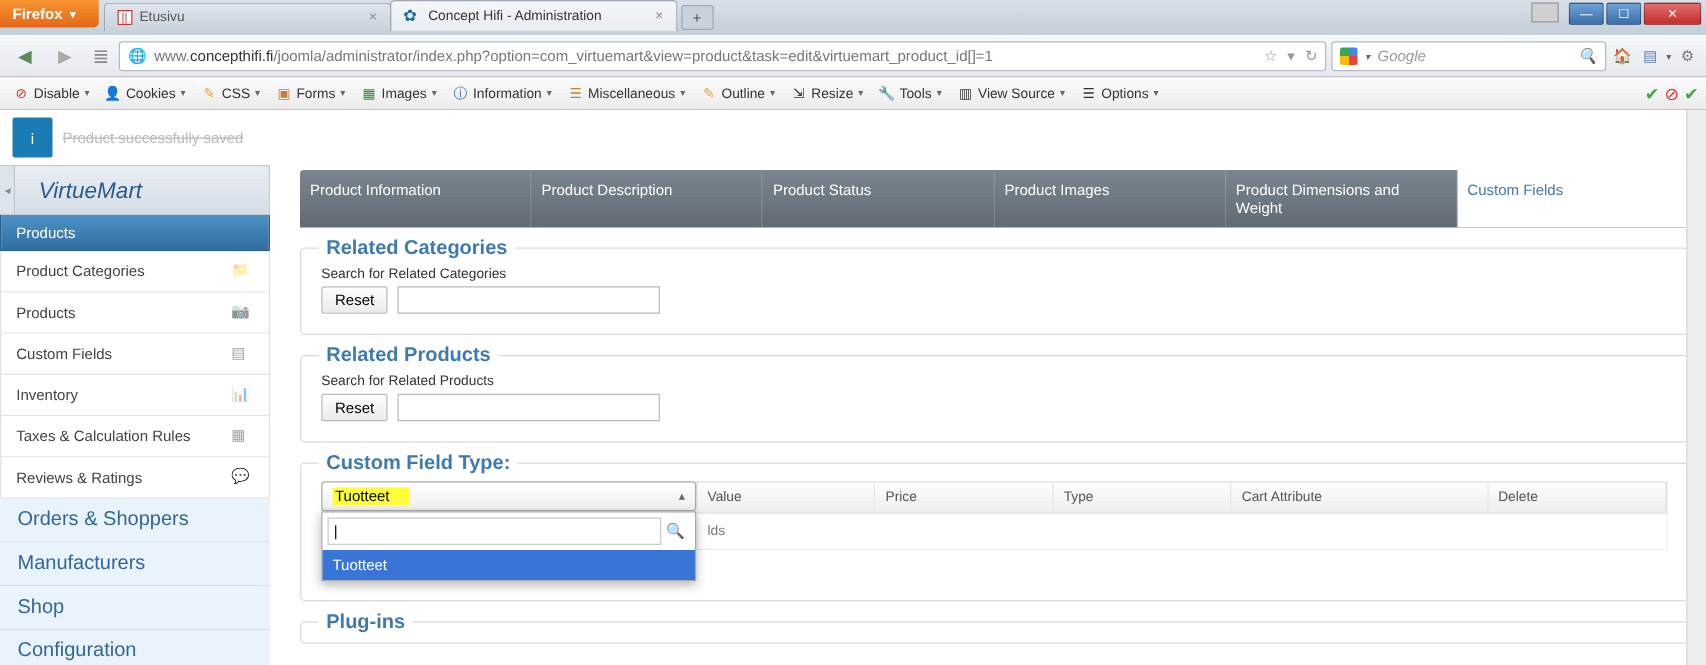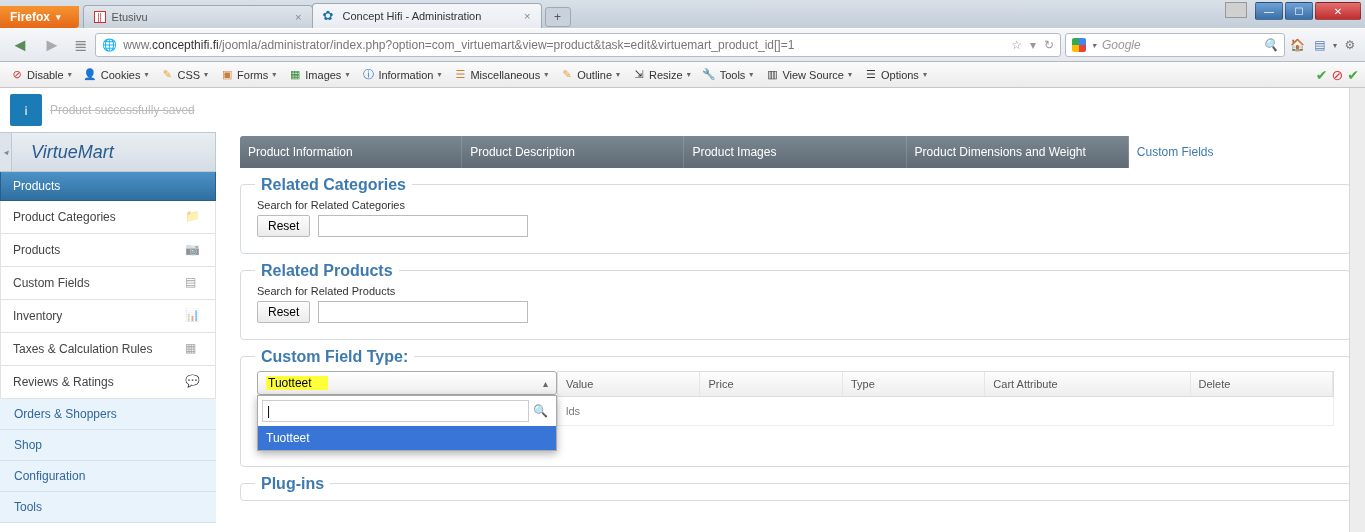--- a/index.html
+++ b/index.html
@@ -1,19 +1,19 @@
 <!DOCTYPE html>
 <html><head>
 <meta charset="utf-8">
 <style>
 * { margin: 0; padding: 0; box-sizing: border-box; font-family: Arial, sans-serif; }
 body { background: #fff; font-size: 12px; overflow: hidden; }
 
 
-.ff-titlebar { height: 28px; background: linear-gradient(#d9e0e8, #c3ced9); display: flex; align-items: flex-end; position: relative; }
+.ff-titlebar { height: 28px; background: linear-gradient(#d9e0e8, #c3ced9); display: flex; align-items: flex-start; position: relative; }
 .ff-menu-btn { background: linear-gradient(#f79432, #e56717); color: #fff; padding: 4px 18px 4px 10px; font-size: 12px; border-radius: 0 0 4px 0; display: flex; align-items: center; gap: 6px; font-weight: bold; }
 .ff-menu-btn:after { content: "▾"; font-size: 9px; }
 .ff-tabs { display: flex; align-items: flex-end; margin-left: 4px; }
 .ff-tab { background: linear-gradient(#f5f7fa, #e8ecf1); border: 1px solid #9fa9b5; border-bottom: none; border-radius: 4px 4px 0 0; padding: 5px 10px; min-width: 230px; display: flex; align-items: center; gap: 6px; font-size: 11px; color: #333; margin-right: -1px; }
 .ff-tab.inactive { background: linear-gradient(#dfe5ec, #c9d2dc); color: #555; }
 .ff-tab-close { margin-left: auto; color: #888; cursor: pointer; }
 .ff-newtab { background: #c9d2dc; border: 1px solid #9fa9b5; border-radius: 3px; width: 26px; height: 20px; display: flex; align-items: center; justify-content: center; margin: 0 0 0 4px; align-self: flex-end; margin-bottom: 1px; color: #555; }
 .ff-winbtns { position: absolute; right: 4px; top: 2px; display: flex; gap: 2px; }
 .ff-winbtn { width: 28px; height: 18px; border-radius: 2px; display: flex; align-items: center; justify-content: center; color: #fff; font-size: 10px; border: 1px solid rgba(0,0,0,0.3); }
 .ff-min { background: linear-gradient(#6fa3d8, #3b6fa5); }
@@ -44,21 +44,21 @@
 .admin-wrap { display: flex; height: calc(532px - 28px - 34px - 26px); background: #fff; }
 .status-bar { background: #fff; padding: 6px 10px; color: #999; font-size: 12px; display: flex; align-items: center; gap: 8px; flex: 0 0 auto; }
 .status-ico { width: 32px; height: 32px; background: #1b7bb5; border-radius: 2px; display: flex; align-items: center; justify-content: center; color: #fff; }
 
 .left-col { width: 216px; flex-shrink: 0; }
 .vm-logo { height: 40px; background: linear-gradient(#e9eef3, #d5dde5); border: 1px solid #c0c8d0; display: flex; align-items: center; padding-left: 30px; font-style: italic; color: #2b5b8a; font-family: Georgia, serif; font-size: 18px; position: relative; }
 .vm-sidebar-toggle { position: absolute; left: -1px; top: 0; bottom: 0; width: 12px; background: #dde4eb; border-right: 1px solid #c0c8d0; display: flex; align-items: center; justify-content: center; color: #888; font-size: 9px; }
 
 .side-section { background: linear-gradient(#4c92c6, #2f6fa0); color: #fff; padding: 7px 12px; font-size: 12px; border: 1px solid #2a5d88; border-top: none; }
 .side-item { display: flex; align-items: center; justify-content: space-between; padding: 8px 12px; border: 1px solid #e0e3e6; border-top: none; font-size: 12px; color: #444; cursor: pointer; background: #fff; }
-.side-sub { background: #e8f3fb; color: #336699; padding: 8px 14px; font-size: 12px; border-bottom: 1px solid #d5e2ec; cursor: pointer; }
+.side-sub { background: #e8f3fb; color: #336699; padding: 8px 14px; font-size: 16px; border-bottom: 1px solid #d5e2ec; cursor: pointer; }
 .side-ico { width: 18px; height: 16px; opacity: 0.5; }
 
 .right-col { flex: 1; padding: 0 14px 0 24px; overflow: hidden; position: relative; }
 
 .product-tabs { display: flex; background: linear-gradient(#7a8690, #5f6a74); border-radius: 3px 3px 0 0; overflow: hidden; margin-top: 4px; }
 .ptab { flex: 1; text-align: left; padding: 9px 8px; color: #fff; font-size: 12px; cursor: pointer; border-right: 1px solid rgba(255,255,255,0.15); }
 .ptab.active { background: #fff; color: #3e7aaf; }
 
 .fieldset { border: 1px solid #d5dbe0; border-radius: 4px; margin-top: 16px; padding: 14px 16px 16px; position: relative; }
 .legend { position: absolute; top: -9px; left: 14px; background: #fff; padding: 0 6px; color: #3e7aaf; font-size: 16px; font-weight: bold; }
@@ -231,29 +231,31 @@
       <div class="side-item">
           <span>Taxes &amp; Calculation Rules</span>
           <span class="side-ico">▦</span>
         </div>
       <div class="side-item">
           <span>Reviews &amp; Ratings</span>
           <span class="side-ico" style="color:#5aa0d6;opacity:1">💬</span>
         </div>
 
       <div class="side-sub">Orders &amp; Shoppers</div>
+      <div class="side-sub">Manufacturers</div>
       <div class="side-sub">Shop</div>
       <div class="side-sub">Configuration</div>
       <div class="side-sub">Tools</div>
     </div>
 
     <div class="right-col">
       <div class="product-tabs">
         <div class="ptab">Product Information</div>
         <div class="ptab">Product Description</div>
+        <div class="ptab">Product Status</div>
         <div class="ptab">Product Images</div>
         <div class="ptab">Product Dimensions and Weight</div>
         <div class="ptab active">Custom Fields</div>
       </div>
 
       <div class="fieldset">
         <div class="legend">Related Categories</div>
         <div class="field-label">Search for Related Categories</div>
         <div class="row">
           <button class="btn">Reset</button>

